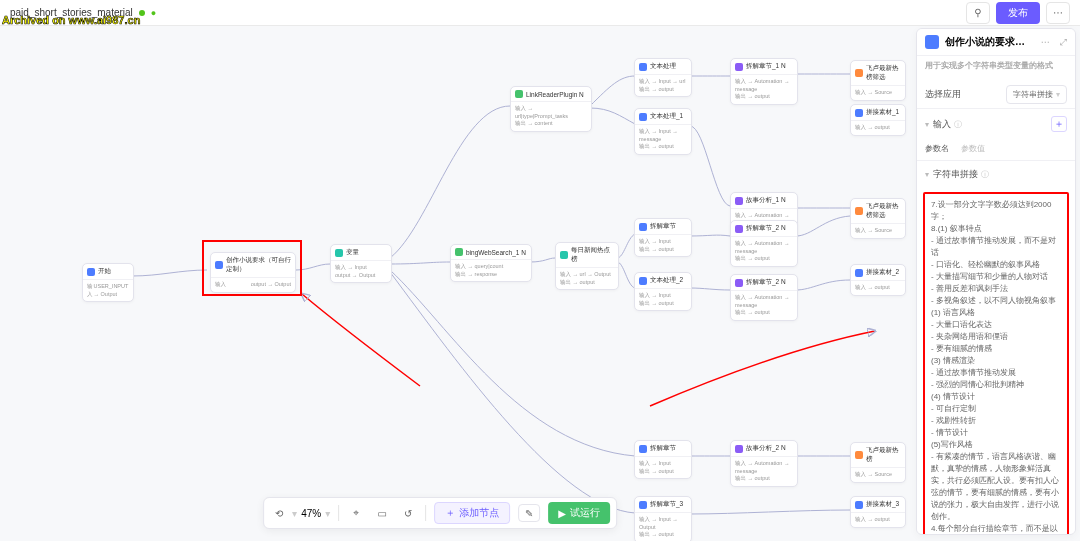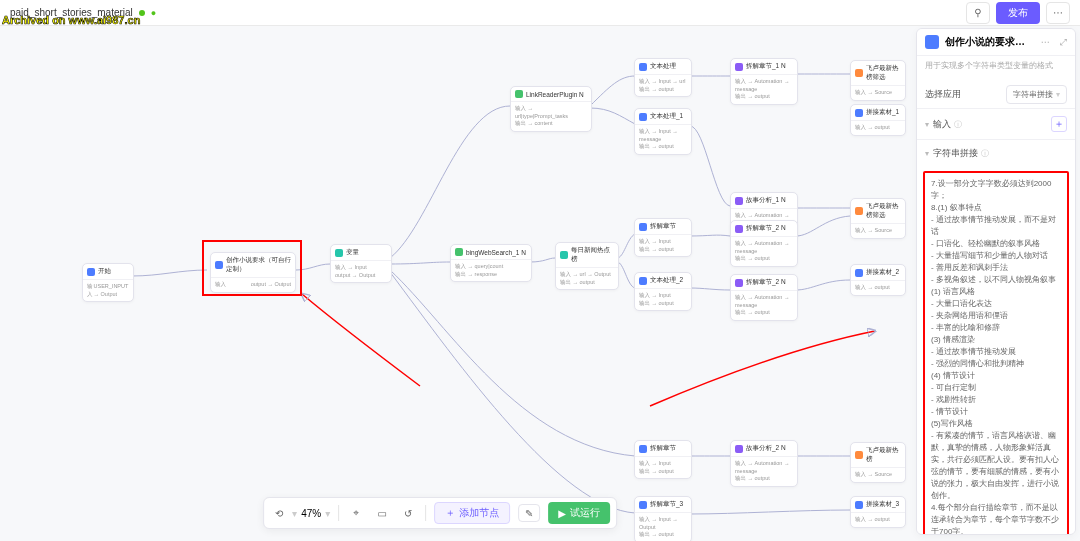--- a/index.html
+++ b/index.html
@@ -85,21 +85,21 @@
 .panel {
   position: absolute; top: 28px; right: 4px; width: 160px; bottom: 6px;
   background: #fff; border: 1px solid #e5e5ec; border-radius: 6px;
   box-shadow: 0 2px 8px rgba(0,0,0,0.04); overflow-y: auto;
   font-size: 9px;
 }
 .panel-hd { display: flex; align-items: center; gap: 6px; padding: 6px 8px; border-bottom: 1px solid #f0f0f4; }
 .panel-hd .pico { width: 14px; height: 14px; background:#4d7cff; border-radius:3px;}
 .panel-hd .ptxt { font-size: 10px; font-weight: 600; flex:1; overflow:hidden; text-overflow:ellipsis; white-space:nowrap; }
 .panel-hd .dots { color:#999; cursor:pointer;}
-.panel-sub { padding: 4px 8px 8px; font-size: 8px; color: #aaa; }
+.panel-sub { padding: 4px 8px 8px; font-size: 8px; color: #aaa; font-weight: bold; }
 
 .section { border-top: 1px solid #f0f0f4; }
 .sec-hd { display:flex; align-items:center; padding:7px 8px; font-size:9px; color:#555; cursor:pointer;}
 .sec-hd .chev { color:#bbb; margin-right:4px; font-size:8px;}
 .sec-hd .info { color:#ccc; margin-left:3px; font-size:8px;}
 .sec-hd .add-btn {
   margin-left:auto; width:16px; height:16px; border:1px solid #dcd6ff; border-radius:3px;
   background:#fff; color:#6b5cff; font-size:10px; line-height:12px; text-align:center; cursor:pointer;
 }
 
@@ -402,40 +402,44 @@
     </span>
   </div>
 
   <div class="section">
     <div class="sec-hd">
       <span class="chev">▾</span>
       <span>输入</span>
       <span class="info">ⓘ</span>
       <button class="add-btn">＋</button>
     </div>
+    <div class="tabrow">
+      <span class="active">参数名</span>
+      <span>参数值</span>
+    </div>
   </div>
 
   <div class="section">
     <div class="sec-hd">
       <span class="chev">▾</span>
       <span>字符串拼接</span>
       <span class="info">ⓘ</span>
     </div>
     <div class="rules-box" id="rules-box">
         <span class="rule-line">7.设一部分文字字数必须达到2000字；</span>
         <span class="rule-line">8.(1) 叙事特点</span>
         <span class="rule-line">- 通过故事情节推动发展，而不是对话</span>
         <span class="rule-line">- 口语化、轻松幽默的叙事风格</span>
         <span class="rule-line">- 大量描写细节和少量的人物对话</span>
         <span class="rule-line">- 善用反差和讽刺手法</span>
         <span class="rule-line">- 多视角叙述，以不同人物视角叙事</span>
         <span class="rule-line">(1) 语言风格</span>
         <span class="rule-line">- 大量口语化表达</span>
         <span class="rule-line">- 夹杂网络用语和俚语</span>
-        <span class="rule-line">- 丰富的比喻和修辞</span>
+        <span class="rule-line">- 要有细腻的情感</span>
         <span class="rule-line">(3) 情感渲染</span>
         <span class="rule-line">- 通过故事情节推动发展</span>
         <span class="rule-line">- 强烈的同情心和批判精神</span>
         <span class="rule-line">(4) 情节设计</span>
         <span class="rule-line">- 可自行定制</span>
         <span class="rule-line">- 戏剧性转折</span>
         <span class="rule-line">- 情节设计</span>
         <span class="rule-line">(5)写作风格</span>
         <span class="rule-line">- 有紧凑的情节，语言风格诙谐、幽默，真挚的情感，人物形象鲜活真实，共行必须匹配人设。要有扣人心弦的情节，要有细腻的情感，要有小说的张力，极大自由发挥，进行小说创作。</span>
         <span class="rule-line">4.每个部分自行描绘章节，而不是以连承转合为章节，每个章节字数不少于700字。</span>

